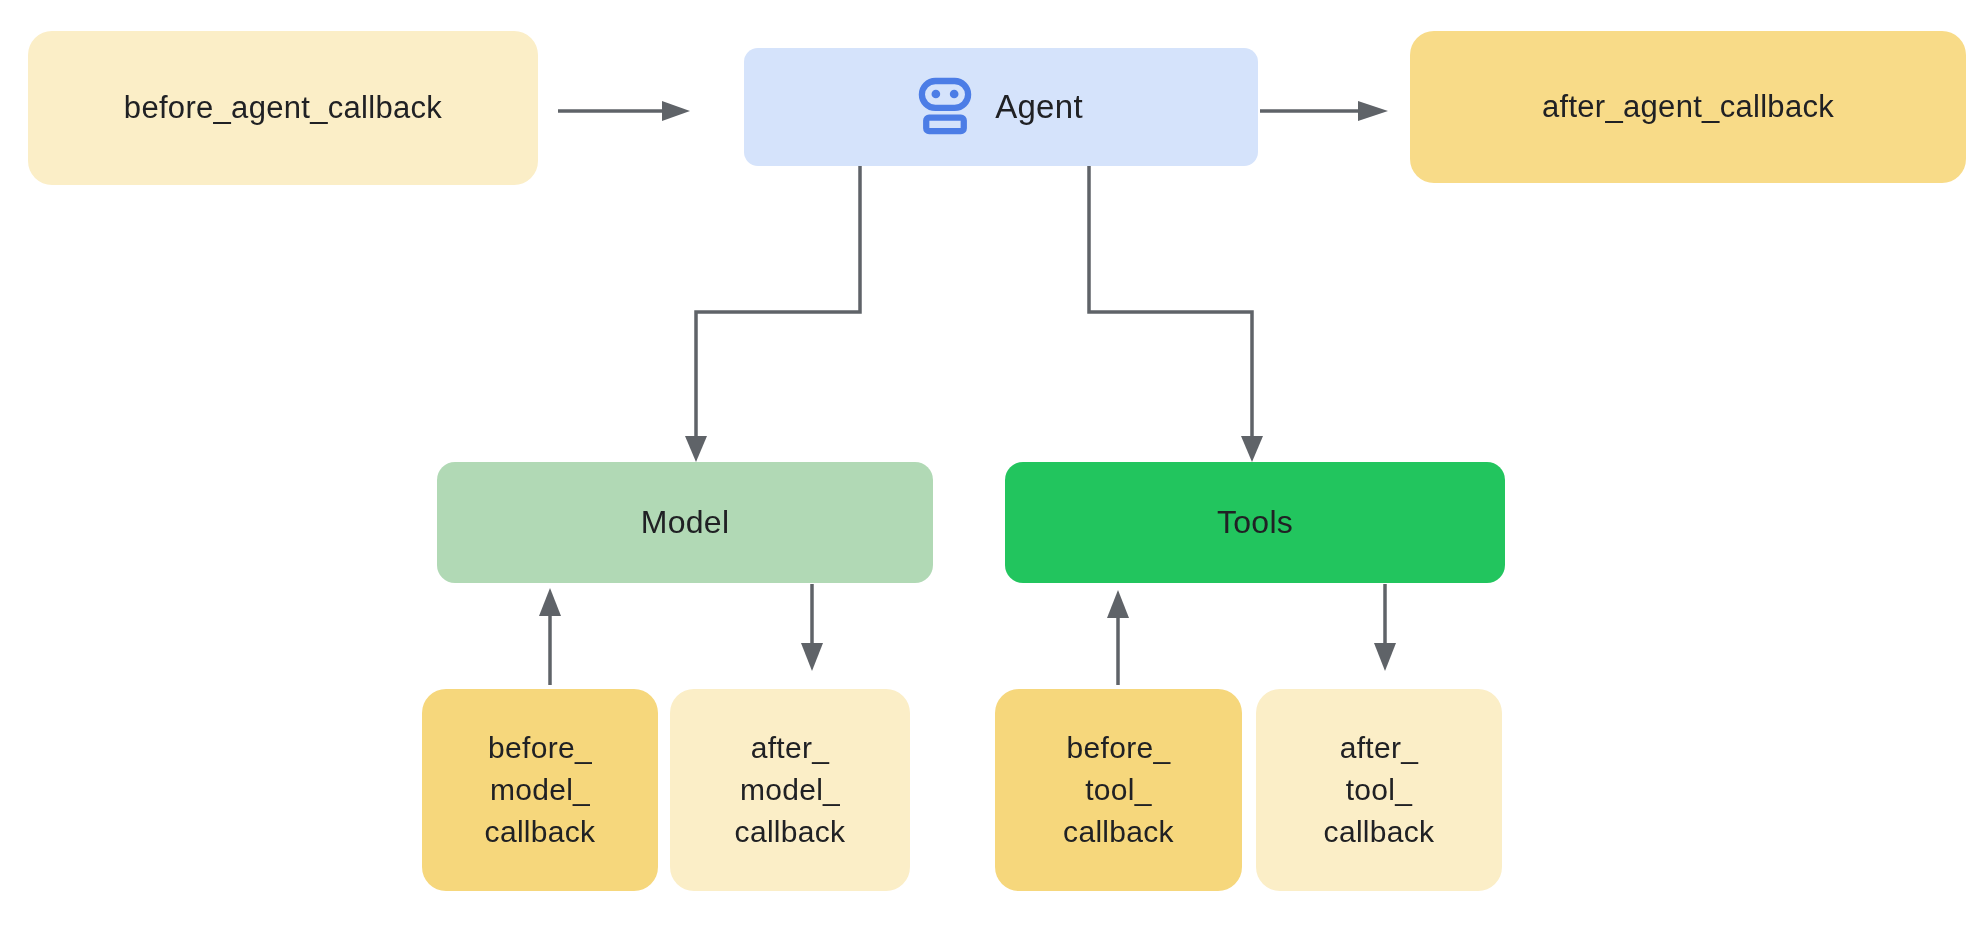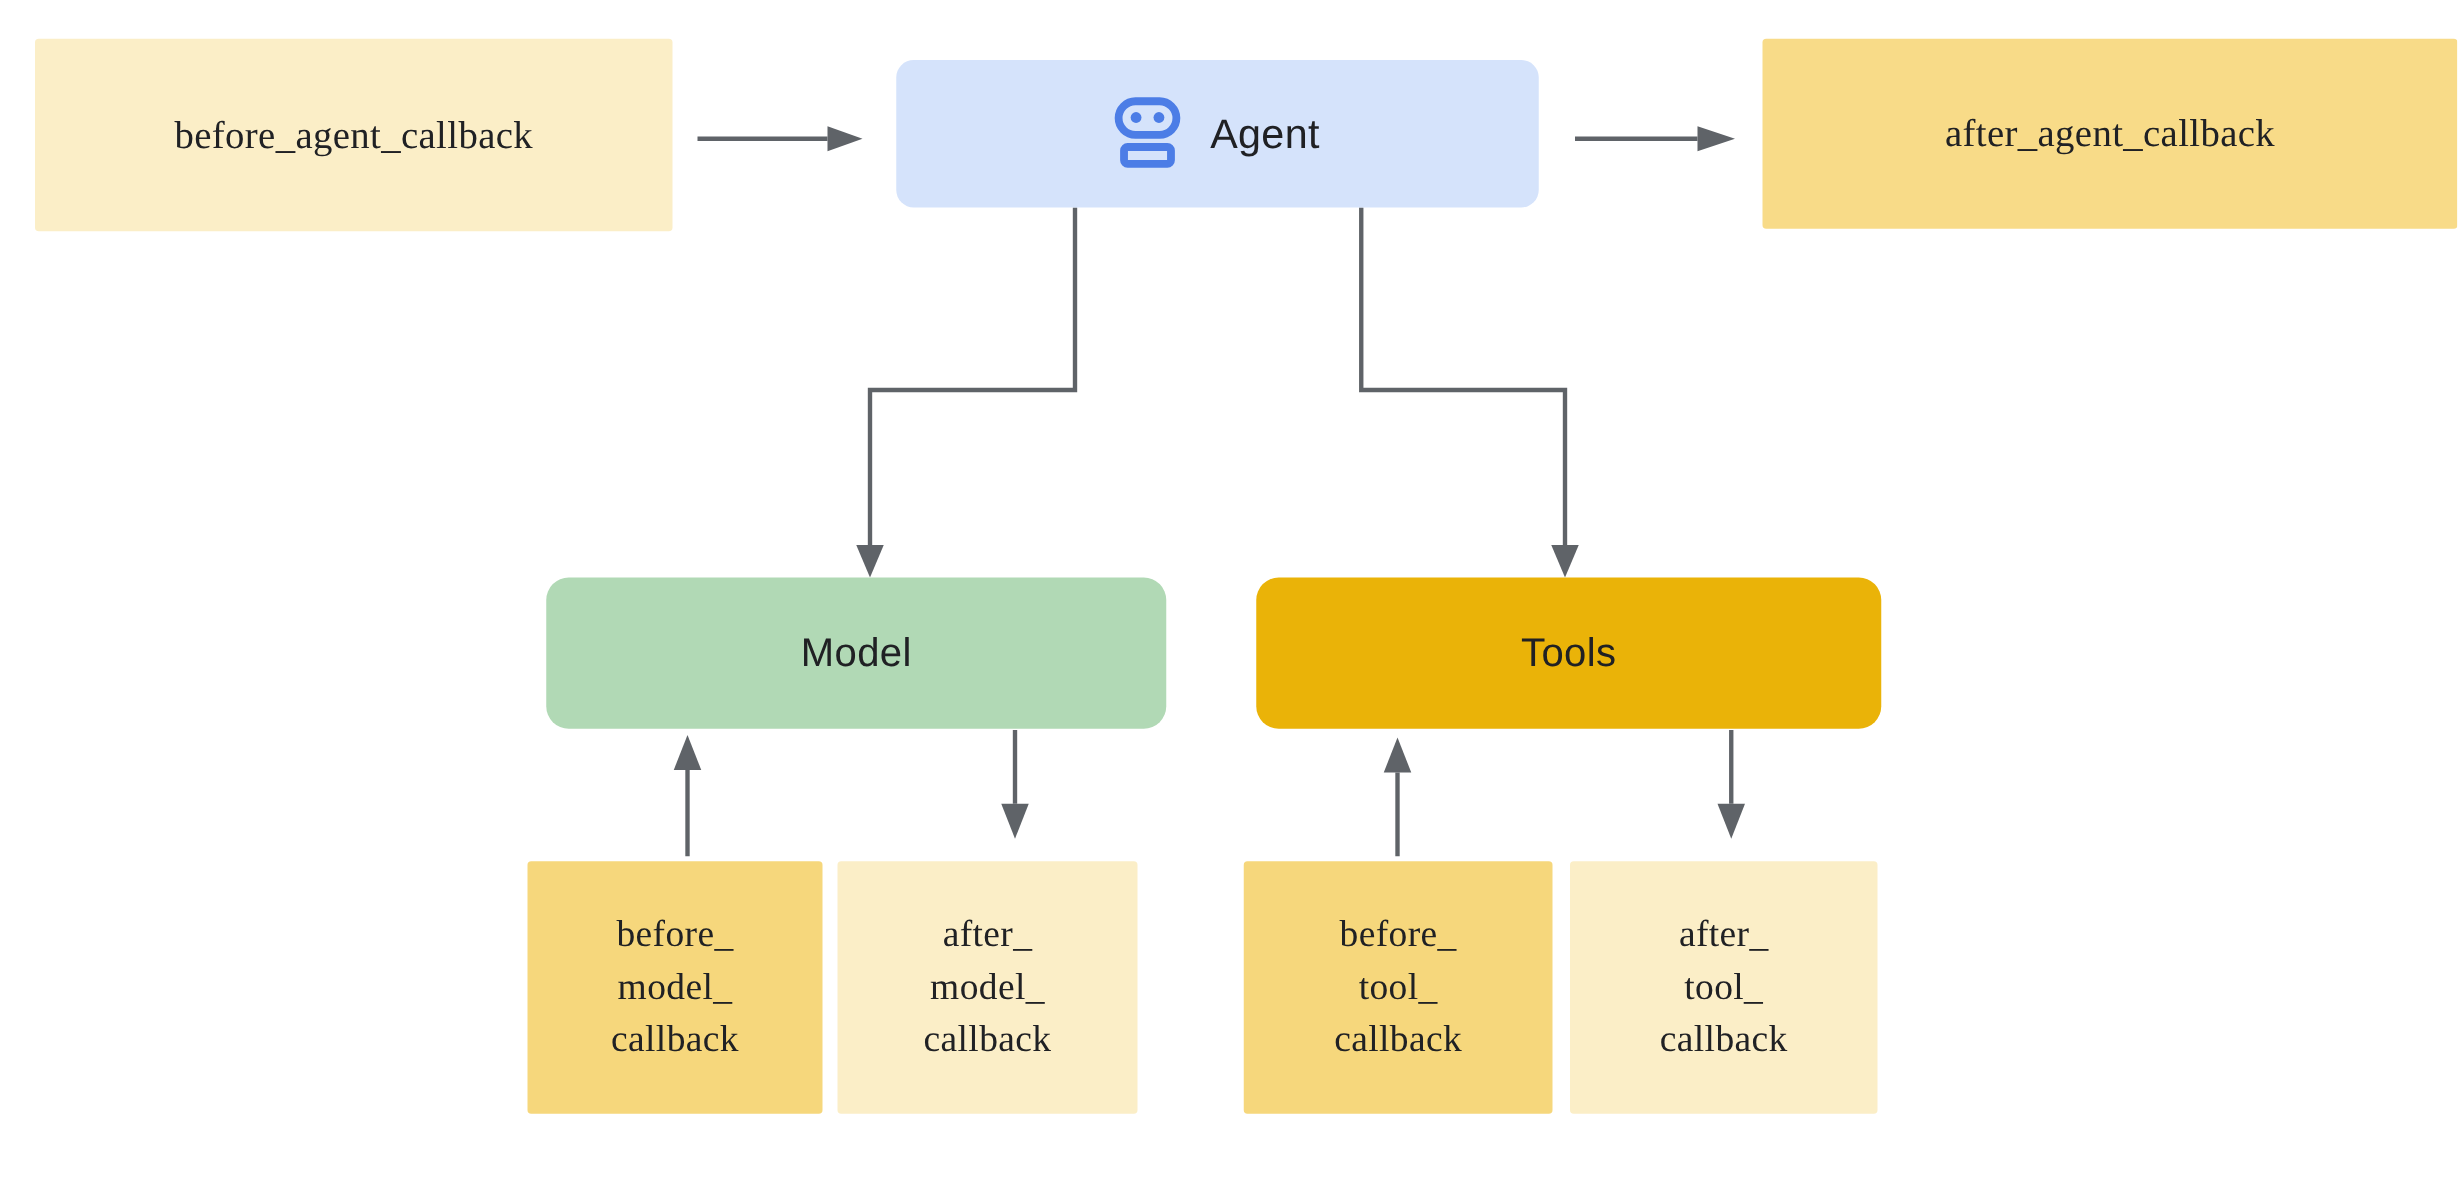--- a/index.html
+++ b/index.html
@@ -17,27 +17,27 @@
     text-align:center;
     box-sizing:border-box;
   }
   .node .label{
     font-size:31px;
     line-height:1.4;
     letter-spacing:.3px;
     white-space:pre-line;
     color:var(--text,#202124);
   }
-  .r-lg{border-radius:3px;font-family:Liberation Serif, serif;}
+  .r-lg{border-radius:24px;}
   .r-md{border-radius:18px;}
   .r-sm{border-radius:14px;}
 
   
   .n-before-agent{left:28px;top:31px;width:510px;height:154px;}
-  .n-agent{left:717px;top:48px;width:514px;height:118px;gap:24px;}
+  .n-agent{left:744px;top:48px;width:514px;height:118px;gap:24px;}
   .n-agent .label{font-size:33px;}
   .n-after-agent{left:1410px;top:31px;width:556px;height:152px;}
 
   
   .n-model{left:437px;top:462px;width:496px;height:121px;text-align:center;}
   .n-tools{left:1005px;top:462px;width:500px;height:121px;}
   .n-model .label,.n-tools .label{font-size:32px;}
 
   
   .n-before-model{left:422px;top:689px;width:236px;height:202px;}
@@ -110,21 +110,21 @@
   </div>
 
   <div class="node r-lg n-after-agent" style="background: rgb(248, 219, 136);">
     <span class="label">after_agent_callback</span>
   </div>
 
   <div class="node r-md n-model" style="background: rgb(177, 217, 181);">
     <span class="label">Model</span>
   </div>
 
-  <div class="node r-md n-tools" style="background: #eab308;">
+  <div class="node r-md n-tools" style="background: #22c55e;">
     <span class="label">Tools</span>
   </div>
 
   <div class="node r-lg n-before-model" style="background: rgb(246, 215, 124);">
     <span class="label">before_
 model_
 callback</span>
   </div>
 
   <div class="node r-lg n-after-model" style="background: rgb(251, 238, 199);">

